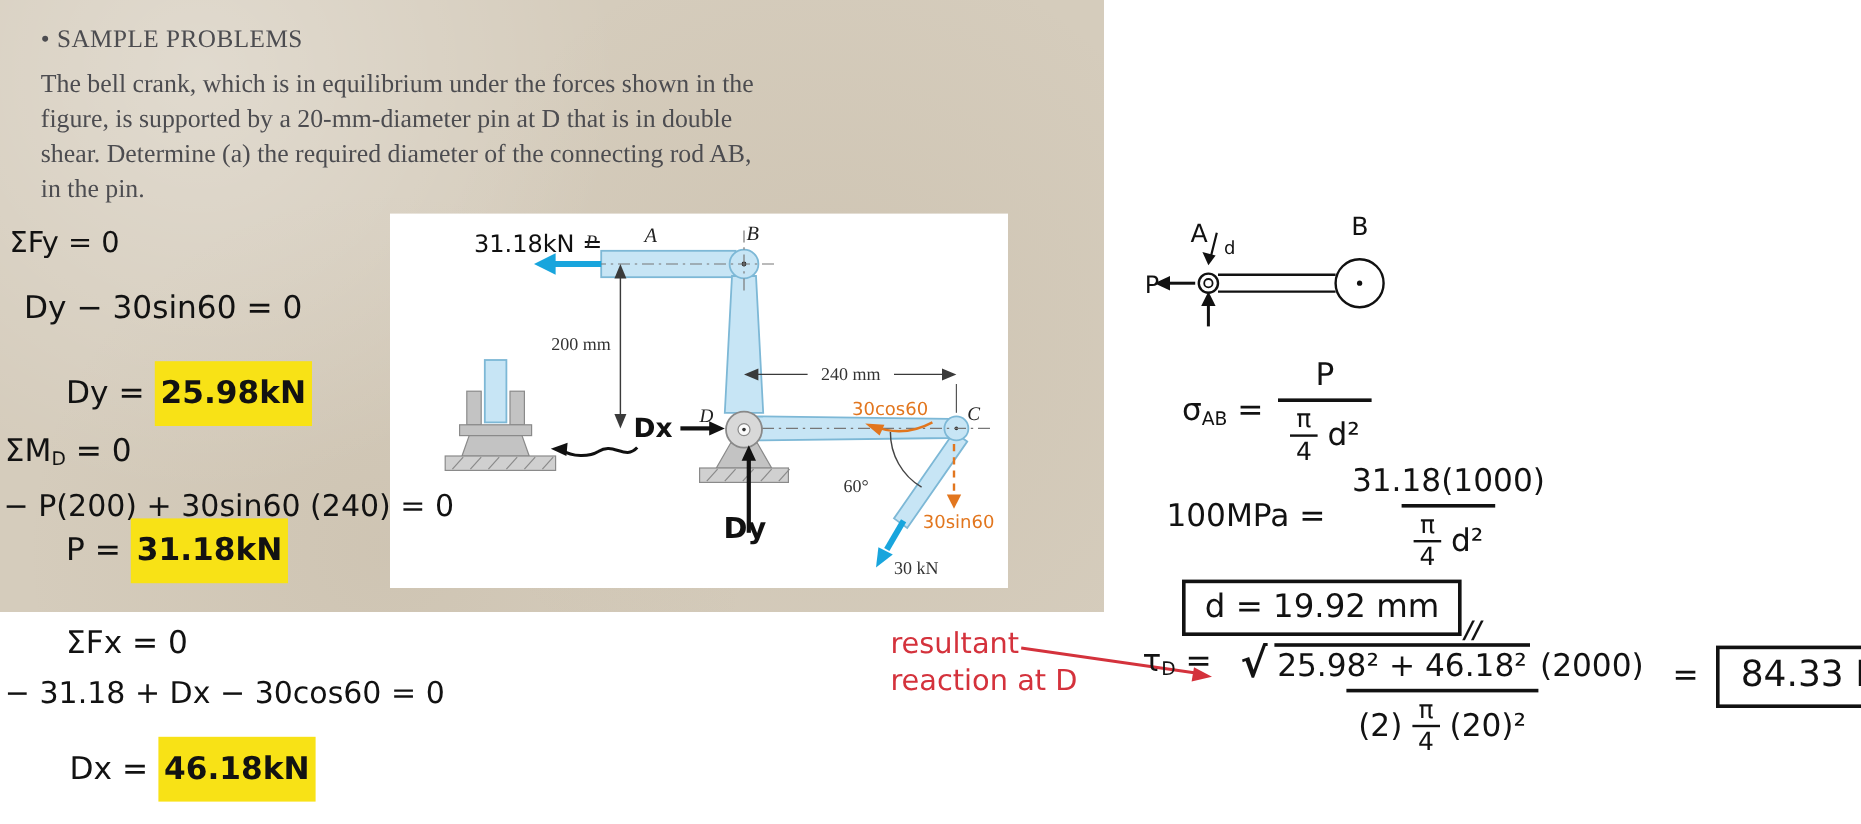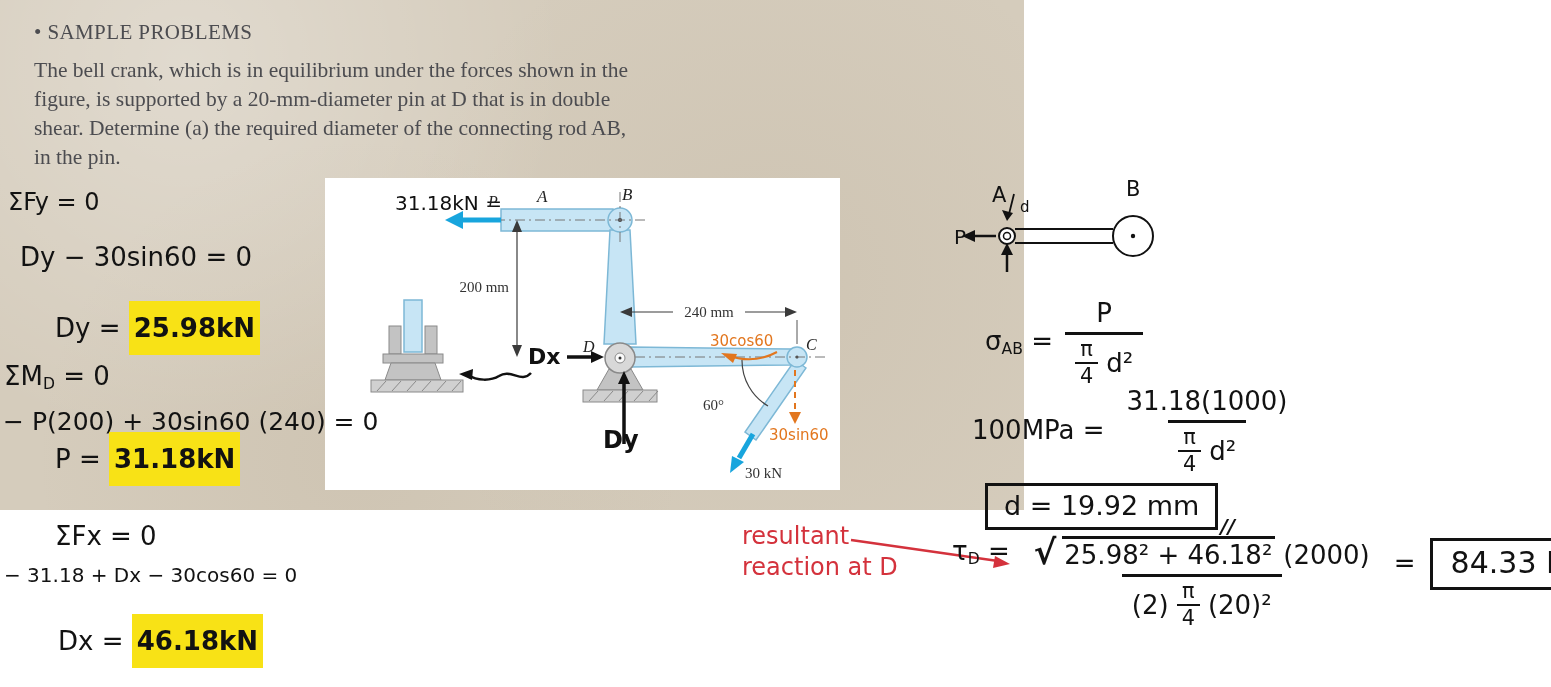--- a/index.html
+++ b/index.html
@@ -1,20 +1,20 @@
 <!DOCTYPE html>
 <html><head>
 <meta charset="utf-8">
 <style>
   *{margin:0;padding:0;box-sizing:border-box;}
   html,body{background:#ffffff;}
   .canvas{position:relative;width:1551px;height:687px;background:#ffffff;overflow:hidden;}
   .serif{font-family:"Liberation Serif","DejaVu Serif",serif;}
   .hw{font-family:"DejaVu Sans","Liberation Sans",sans-serif;color:#121212;}
-  .slide{position:absolute;left:0;top:0;width:1024px;height:510px;background-color:#d5ccbc;
+  .slide{position:absolute;left:0;top:0;width:920px;height:510px;background-color:#d5ccbc;
     background-image:radial-gradient(circle at 18% 12%,rgba(255,255,255,.28),transparent 40%),
       radial-gradient(circle at 75% 55%,rgba(150,130,100,.10),transparent 45%),
       radial-gradient(circle at 35% 90%,rgba(150,130,100,.10),transparent 40%);}
   .slide-title{position:absolute;left:34px;top:20px;font-size:21px;color:#4c4c50;letter-spacing:.4px;}
   .slide-body{position:absolute;left:34px;top:56px;font-size:21.5px;line-height:29px;color:#4c4c50;white-space:nowrap;}
   .figure{position:absolute;left:325px;top:178px;width:515px;height:312px;background:#ffffff;}
   .sketch{position:absolute;left:930px;top:180px;width:245px;height:105px;}
   .eq{position:absolute;white-space:nowrap;}
   .hl{background:#f8e216;padding:12px 5px;font-weight:bold;}
   .sb{font-size:.6em;vertical-align:-.25em;text-align:right;}
@@ -172,21 +172,21 @@
     <span>Dy =</span>
     <span class="hl">25.98kN</span>
   </div>
   <div class="eq hw" style="left:4px;top:361px;font-size:26px;"><span>ΣM</span><span class="sb">D</span><span> = 0</span></div>
   <div class="eq hw" style="left:3px;top:407px;font-size:25px;">− P(200) + 30sin60 (240) = 0</div>
   <div class="eq hw" style="left:55px;top:444px;font-size:26px;">
     <span>P =</span>
     <span class="hl">31.18kN</span>
   </div>
   <div class="eq hw" style="left:55px;top:521px;font-size:26px;">ΣFx = 0</div>
-  <div class="eq hw" style="left:4px;top:563px;font-size:20px;">− 31.18 + Dx − 30cos60 = 0</div>
+  <div class="eq hw" style="left:4px;top:563px;font-size:25px;">− 31.18 + Dx − 30cos60 = 0</div>
   <div class="eq hw" style="left:58px;top:626px;font-size:26px;">
     <span>Dx =</span>
     <span class="hl">46.18kN</span>
   </div>
 
   <div class="sketch">
     <svg viewBox="0 0 245 105" width="245" height="105">
       <text class="svghw" x="62" y="22" font-size="21" fill="#111">A</text>
       <line x1="84" y1="14" x2="79" y2="34" stroke="#111" stroke-width="1.8"></line>
       <polygon points="77,41 72,30 83,33" fill="#111"></polygon>

